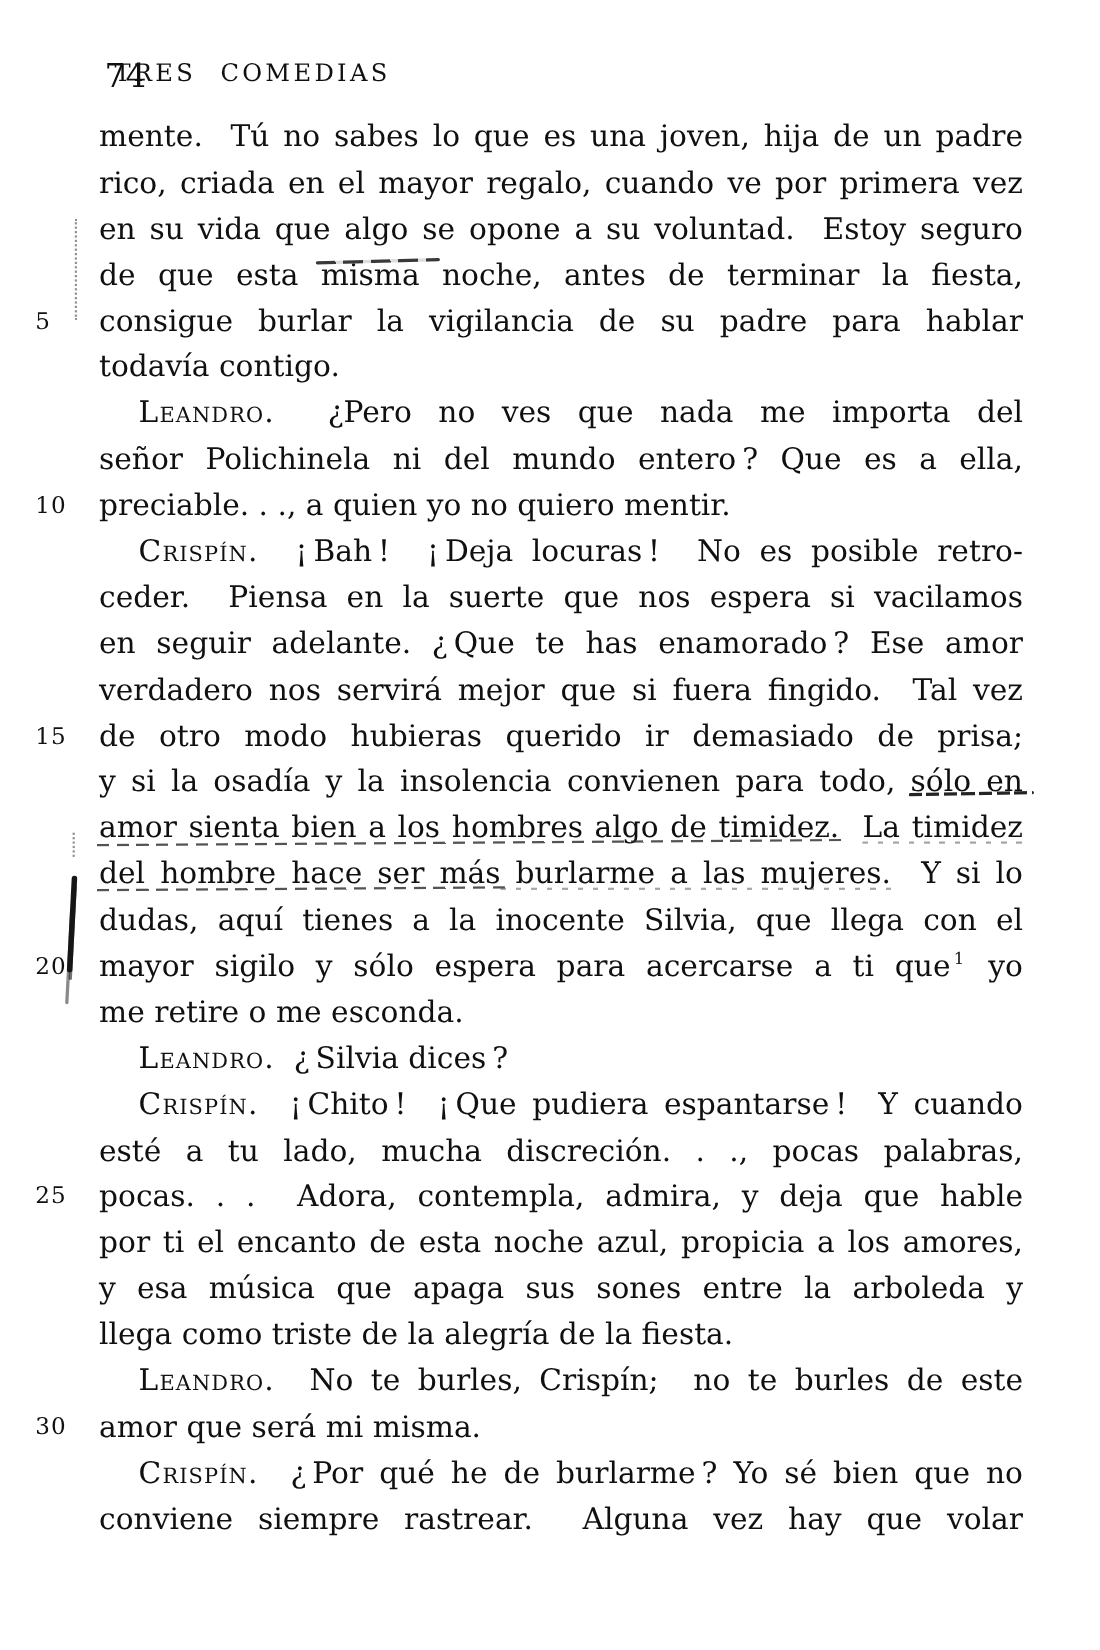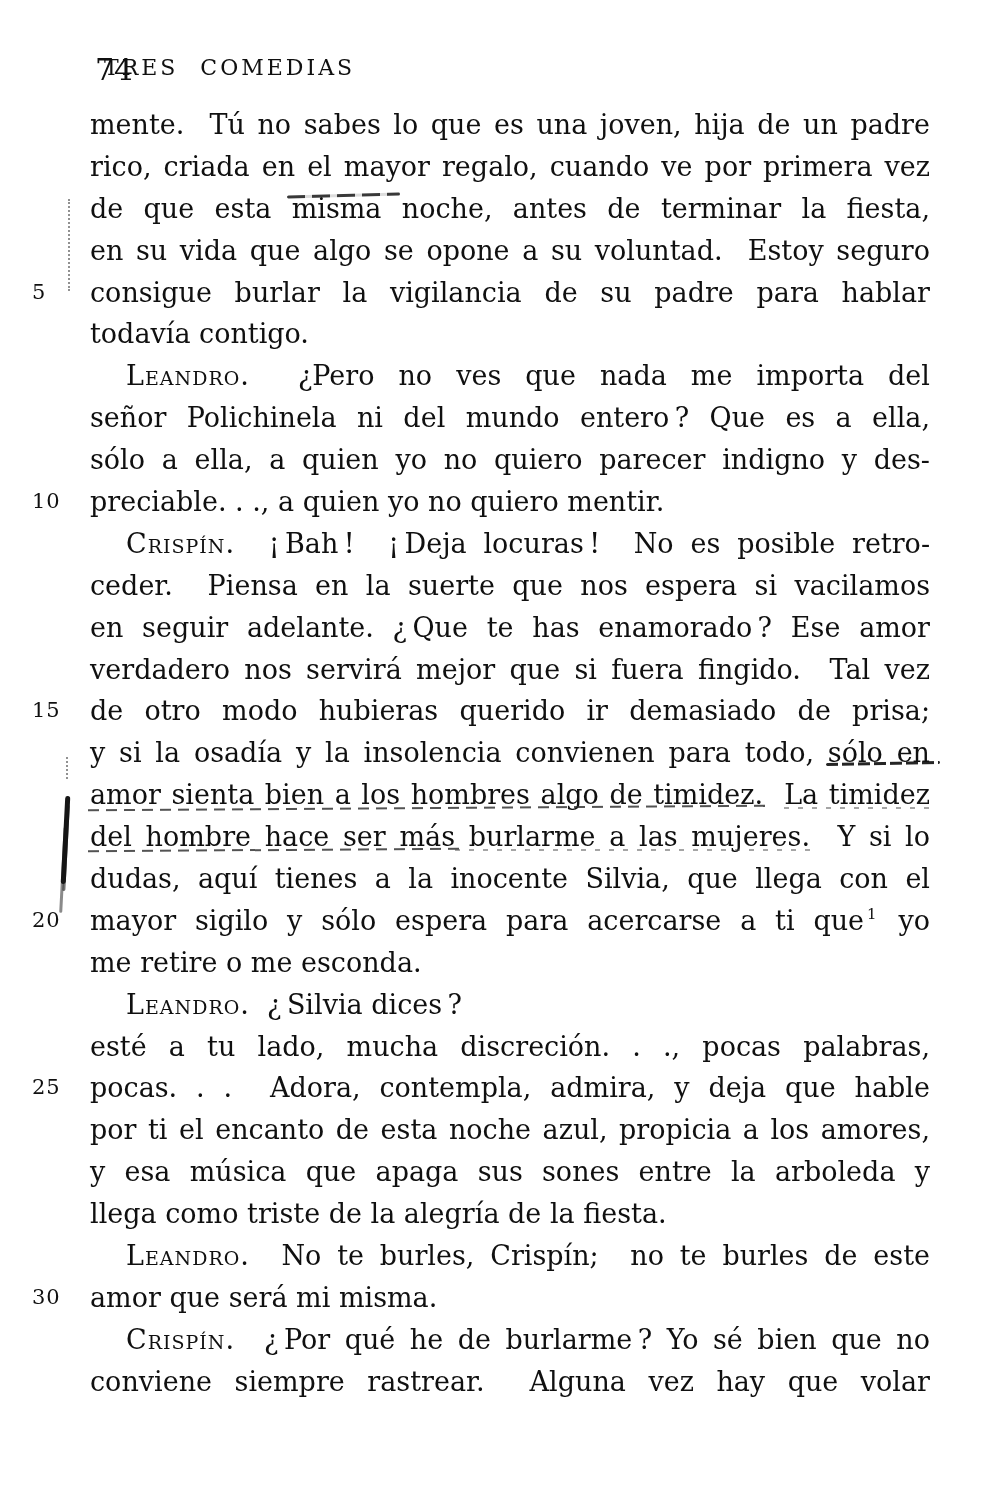--- a/index.html
+++ b/index.html
@@ -55,40 +55,40 @@
 </style>
 </head>
 <body>
 
 <div class="page-number">74</div>
 <div class="running-title">TRES COMEDIAS</div>
 
 <main id="textblock">
     <div class="line"><span class="seg">mente.  Tú no sabes lo que es una joven, hija de un padre</span></div>
     <div class="line"><span class="seg">rico, criada en el mayor regalo, cuando ve por primera vez</span></div>
+    <div class="line"><span class="seg">en su vida que algo se opone a su voluntad.  Estoy seguro</span></div>
     <div class="line"><span class="seg">de que esta </span><span class="seg ol">misma</span><span class="seg"> noche, antes de terminar la fiesta,</span></div>
-    <div class="line"><span class="seg">en su vida que algo se opone a su voluntad.  Estoy seguro</span></div>
     <div class="line"><span class="lineno">5</span><span class="seg">consigue burlar la vigilancia de su padre para hablar</span></div>
     <div class="line last"><span class="seg">todavía contigo.</span></div>
     <div class="line ind"><span class="seg sc">Leandro.</span><span class="seg">  ¿Pero no ves que nada me importa del</span></div>
     <div class="line"><span class="seg">señor Polichinela ni del mundo entero ? Que es a ella,</span></div>
-    <div class="line"><span class="seg">sólo a ella, a quien yo no quiero parecer indigno y des-</span></div>
     <div class="line last"><span class="lineno">10</span><span class="seg">preciable. . ., a quien yo no quiero mentir.</span></div>
     <div class="line ind"><span class="seg sc">Crispín.</span><span class="seg">  ¡ Bah !  ¡ Deja locuras !  No es posible retro-</span></div>
     <div class="line"><span class="seg">ceder.  Piensa en la suerte que nos espera si vacilamos</span></div>
     <div class="line"><span class="seg">en seguir adelante. ¿ Que te has enamorado ? Ese amor</span></div>
     <div class="line"><span class="seg">verdadero nos servirá mejor que si fuera fingido.  Tal vez</span></div>
     <div class="line"><span class="lineno">15</span><span class="seg">de otro modo hubieras querido ir demasiado de prisa;</span></div>
     <div class="line"><span class="seg">y si la osadía y la insolencia convienen para todo, </span><span class="seg u1">sólo en</span></div>
     <div class="line"><span class="seg u2">amor sienta bien a los hombres algo de timidez.</span><span class="seg">  </span><span class="seg u3">La timidez</span></div>
     <div class="line"><span class="seg u2">del hombre hace ser más</span><span class="seg u3"> burlarme a las mujeres.</span><span class="seg">  Y si lo</span></div>
     <div class="line"><span class="seg">dudas, aquí tienes a la inocente Silvia, que llega con el</span></div>
     <div class="line"><span class="lineno">20</span><span class="seg">mayor sigilo y sólo espera para acercarse a ti que</span><span class="seg sup">1</span><span class="seg"> yo</span></div>
     <div class="line last"><span class="seg">me retire o me esconda.</span></div>
     <div class="line ind last"><span class="seg sc">Leandro.</span><span class="seg">  ¿ Silvia dices ?</span></div>
+    <div class="line ind"><span class="seg sc">Crispín.</span><span class="seg">  ¡ Chito !  ¡ Que pudiera espantarse !  Y cuando</span></div>
     <div class="line"><span class="seg">esté a tu lado, mucha discreción. . ., pocas palabras,</span></div>
     <div class="line"><span class="lineno">25</span><span class="seg">pocas. . .  Adora, contempla, admira, y deja que hable</span></div>
     <div class="line"><span class="seg">por ti el encanto de esta noche azul, propicia a los amores,</span></div>
     <div class="line"><span class="seg">y esa música que apaga sus sones entre la arboleda y</span></div>
     <div class="line last"><span class="seg">llega como triste de la alegría de la fiesta.</span></div>
     <div class="line ind"><span class="seg sc">Leandro.</span><span class="seg">  No te burles, Crispín;  no te burles de este</span></div>
     <div class="line last"><span class="lineno">30</span><span class="seg">amor que será mi misma.</span></div>
     <div class="line ind"><span class="seg sc">Crispín.</span><span class="seg">  ¿ Por qué he de burlarme ? Yo sé bien que no</span></div>
     <div class="line"><span class="seg">conviene siempre rastrear.  Alguna vez hay que volar</span></div>
   </main>

